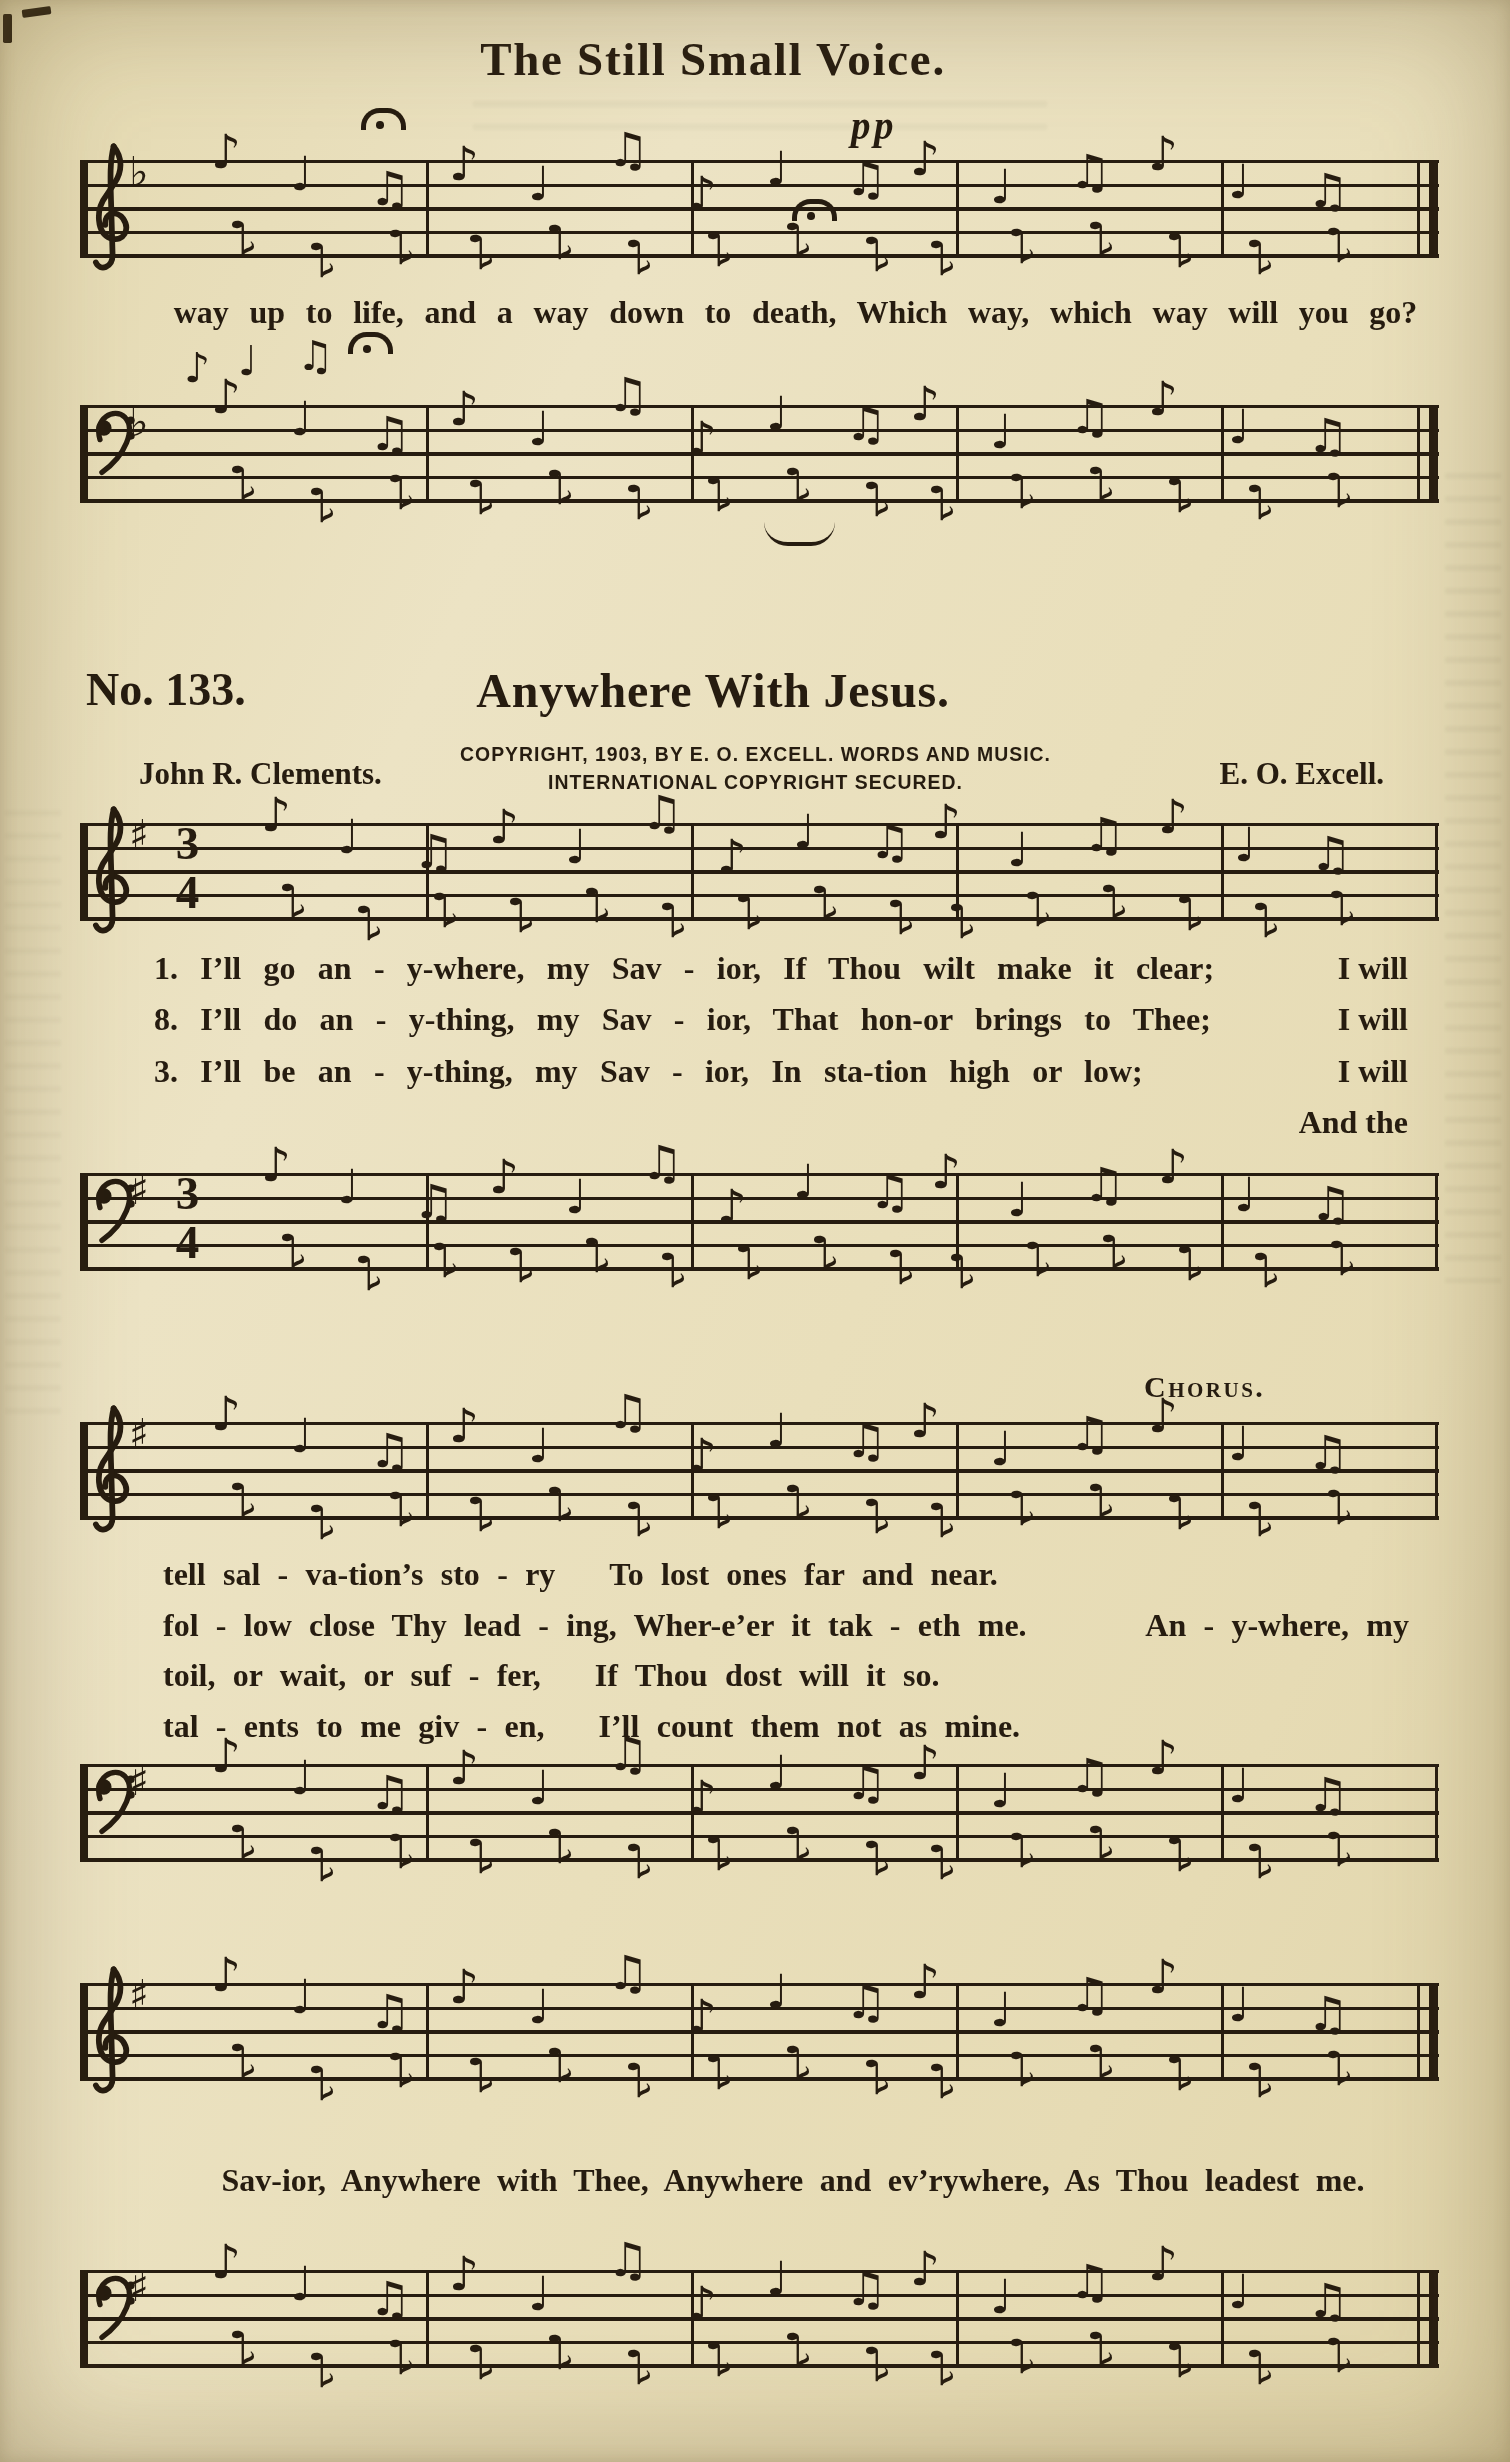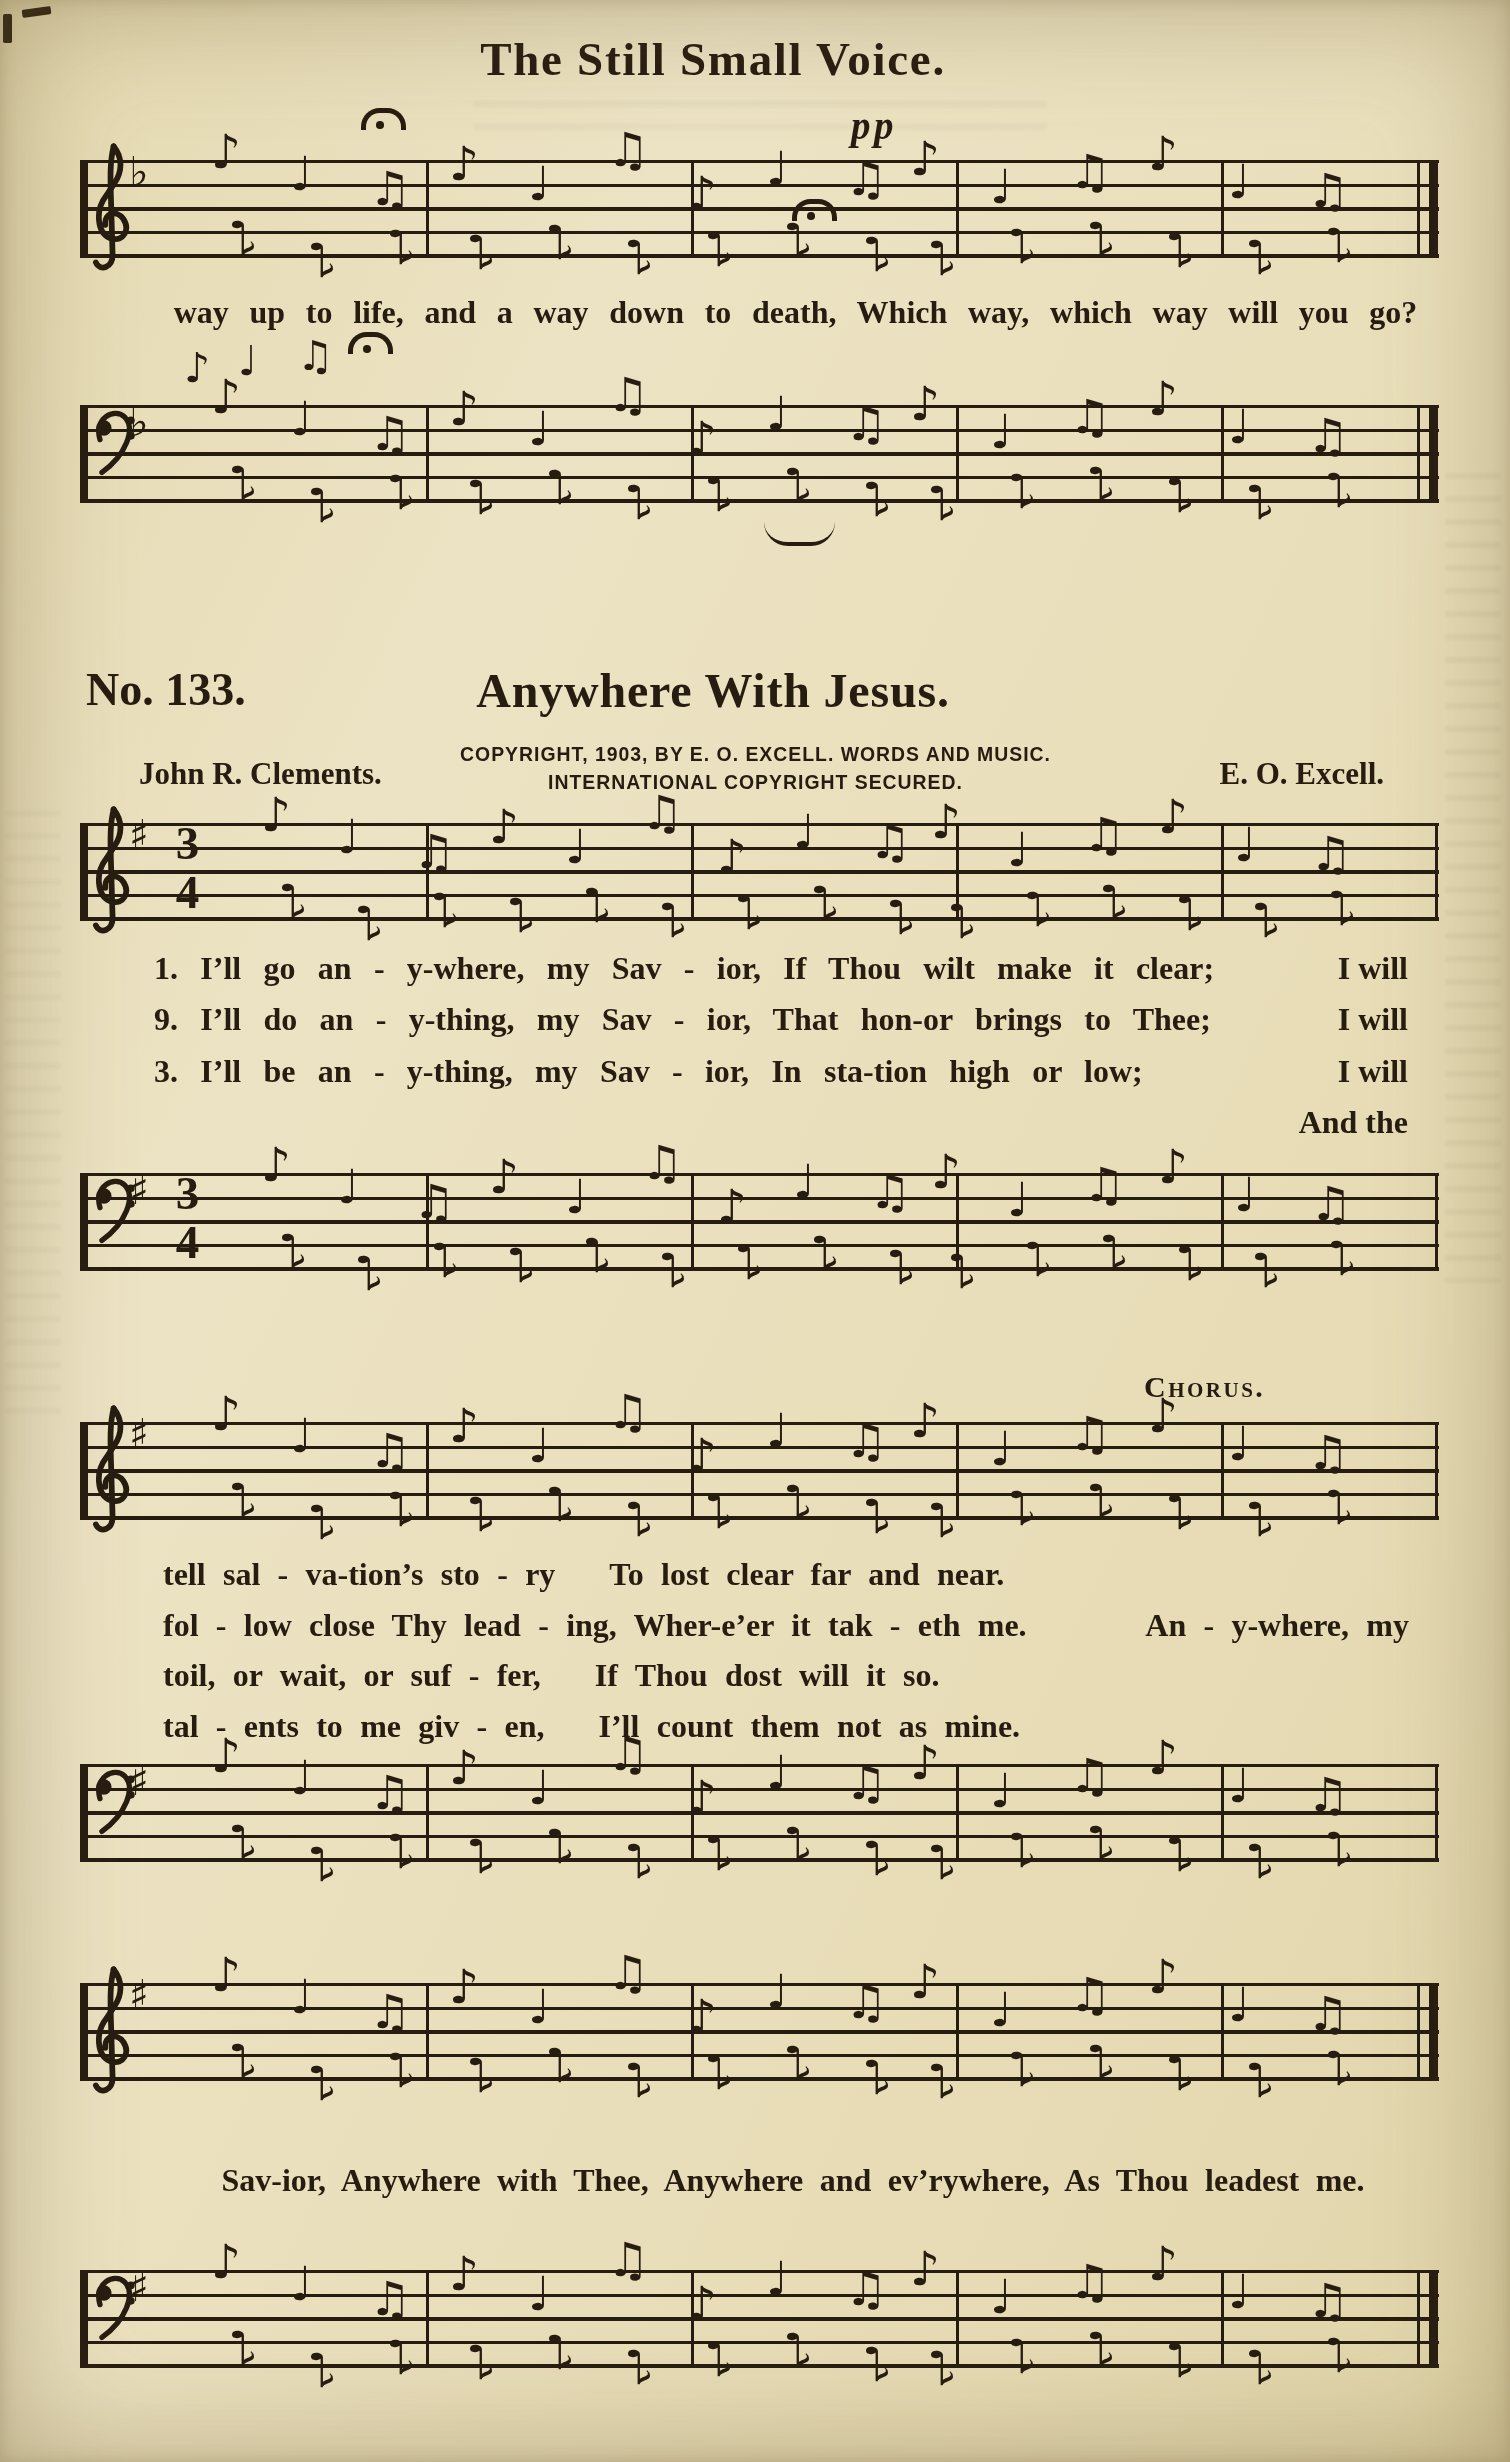--- a/index.html
+++ b/index.html
@@ -245,21 +245,21 @@
       <b class="note" style="left:1230px;top:6.8px">♫</b>
       <b class="note dn" style="left:1247px;top:61px">♪</b>
     </div>
 
   <div class="abs verses">
     <div class="vrow">
       <span class="lead">1. I’ll go an - y-where, my Sav - ior, If Thou wilt make it clear;</span>
       <span class="tail">I will</span>
     </div>
     <div class="vrow">
-      <span class="lead">9. I’ll do an - y-thing, my Sav - ior, That hon-or brings to Thee;</span>
+      <span class="lead">8. I’ll do an - y-thing, my Sav - ior, That hon-or brings to Thee;</span>
       <span class="tail">I will</span>
     </div>
     <div class="vrow">
       <span class="lead">3. I’ll be an - y-thing, my Sav - ior, In sta-tion high or low;</span>
       <span class="tail">I will</span>
     </div>
     <div class="vrow">
       <span class="tail">And the</span>
     </div>
   </div>
@@ -353,21 +353,21 @@
       <b class="note dn" style="left:1085px;top:66px">♪</b>
       <b class="note" style="left:1148px;top:-1.7px">♩</b>
       <b class="note dn" style="left:1165px;top:73px">♪</b>
       <b class="note" style="left:1227px;top:6.8px">♫</b>
       <b class="note dn" style="left:1244px;top:61px">♪</b>
     </div>
 
   <div class="abs chorus">
     <div class="crow">
       <span class="lead">tell sal - va-tion’s sto - ry</span>
-      <span class="tail">To lost clear far and near.</span>
+      <span class="tail">To lost ones far and near.</span>
     </div>
     <div class="crow">
       <span class="lead">fol - low close Thy lead - ing, Wher-e’er it tak - eth me.</span>
       <span class="tail push">An - y-where, my</span>
     </div>
     <div class="crow">
       <span class="lead">toil, or wait, or suf - fer,</span>
       <span class="tail">If Thou dost will it so.</span>
     </div>
     <div class="crow">

